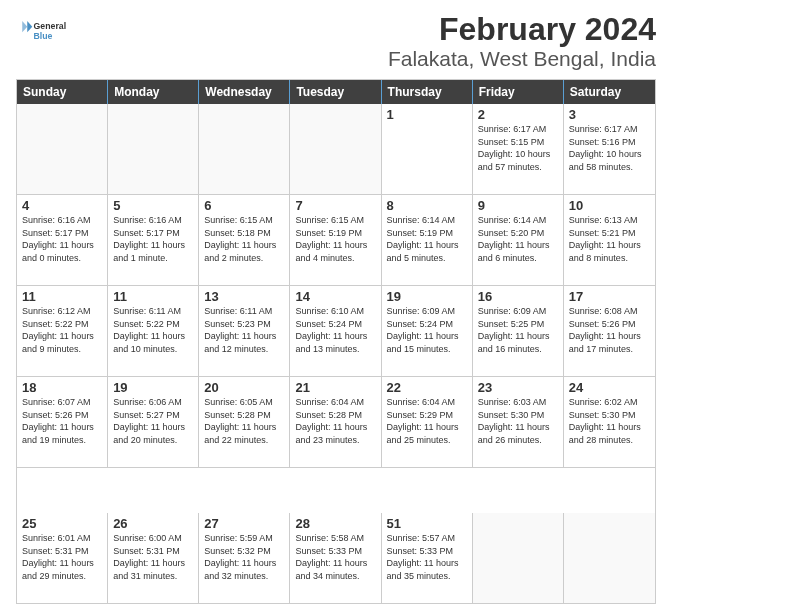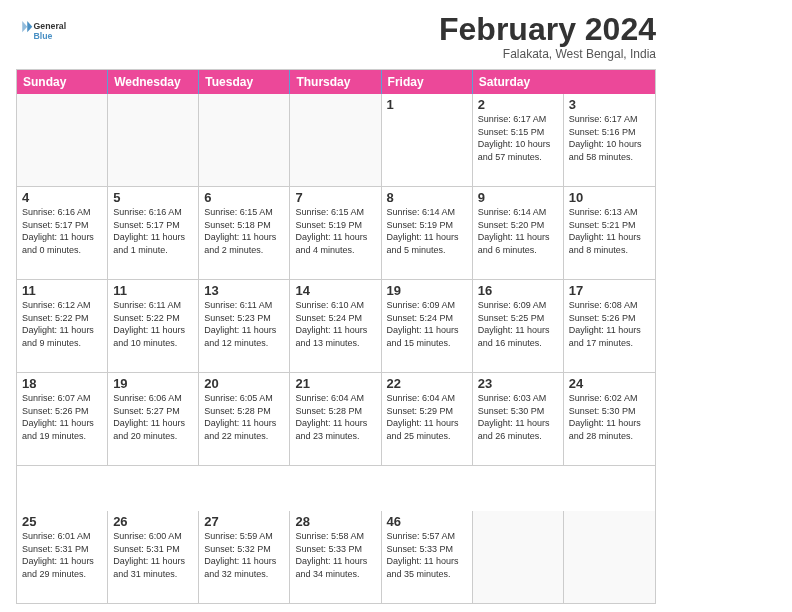--- a/index.html
+++ b/index.html
@@ -32,34 +32,34 @@
       text-align: right;
       margin-left: 43px;
     }
     .main-title {
       font-size: 32px;
       font-weight: bold;
       color: #333;
       line-height: 1.1;
     }
     .subtitle {
-      font-size: 12px;
+      font-size: 21px;
       color: #555;
       font-weight: normal;
     }
     .calendar {
       flex: 1;
       display: flex;
       flex-direction: column;
       border: 1px solid #ccc;
     }
     .cal-header {
       display: grid;
       grid-template-columns: repeat(7, 1fr);
-      background: #ec4899;
+      background: #404040;
     }
     .cal-header-cell {
       color: #fff;
       font-weight: bold;
       font-size: 12px;
       padding: 5px 6px;
       border-right: 1px solid #5a9fd4;
       text-align: left;
     }
     .cal-header-cell:last-child { border-right: none; }
@@ -113,20 +113,21 @@
 </div>
     <div class="title-block">
       <div class="main-title">February 2024</div>
       <div class="subtitle">Falakata, West Bengal, India</div>
     </div>
   </div>
 
   <div class="calendar">
     <div class="cal-header">
     <div class="cal-header-cell">Sunday</div>
+        <div class="cal-header-cell">Monday</div>
         <div class="cal-header-cell">Wednesday</div>
         <div class="cal-header-cell">Tuesday</div>
         <div class="cal-header-cell">Thursday</div>
         <div class="cal-header-cell">Friday</div>
         <div class="cal-header-cell">Saturday</div>
       </div>
     <div class="cal-body">
     <div class="cal-row">
           <div class="cal-cell empty"></div>
           <div class="cal-cell empty"></div>
@@ -245,21 +246,21 @@
           </div>
           <div class="cal-cell">
             <span class="day-num">27</span>
 <div class="day-info">Sunrise: 5:59 AM<br>Sunset: 5:32 PM<br>Daylight: 11 hours and 32 minutes.</div>
           </div>
           <div class="cal-cell">
             <span class="day-num">28</span>
 <div class="day-info">Sunrise: 5:58 AM<br>Sunset: 5:33 PM<br>Daylight: 11 hours and 34 minutes.</div>
           </div>
           <div class="cal-cell">
-            <span class="day-num">46</span>
+            <span class="day-num">51</span>
 <div class="day-info">Sunrise: 5:57 AM<br>Sunset: 5:33 PM<br>Daylight: 11 hours and 35 minutes.</div>
           </div>
           <div class="cal-cell empty"></div>
           <div class="cal-cell empty"></div>
         </div>
       </div>
   </div>
 </div>
 
 </body></html>

